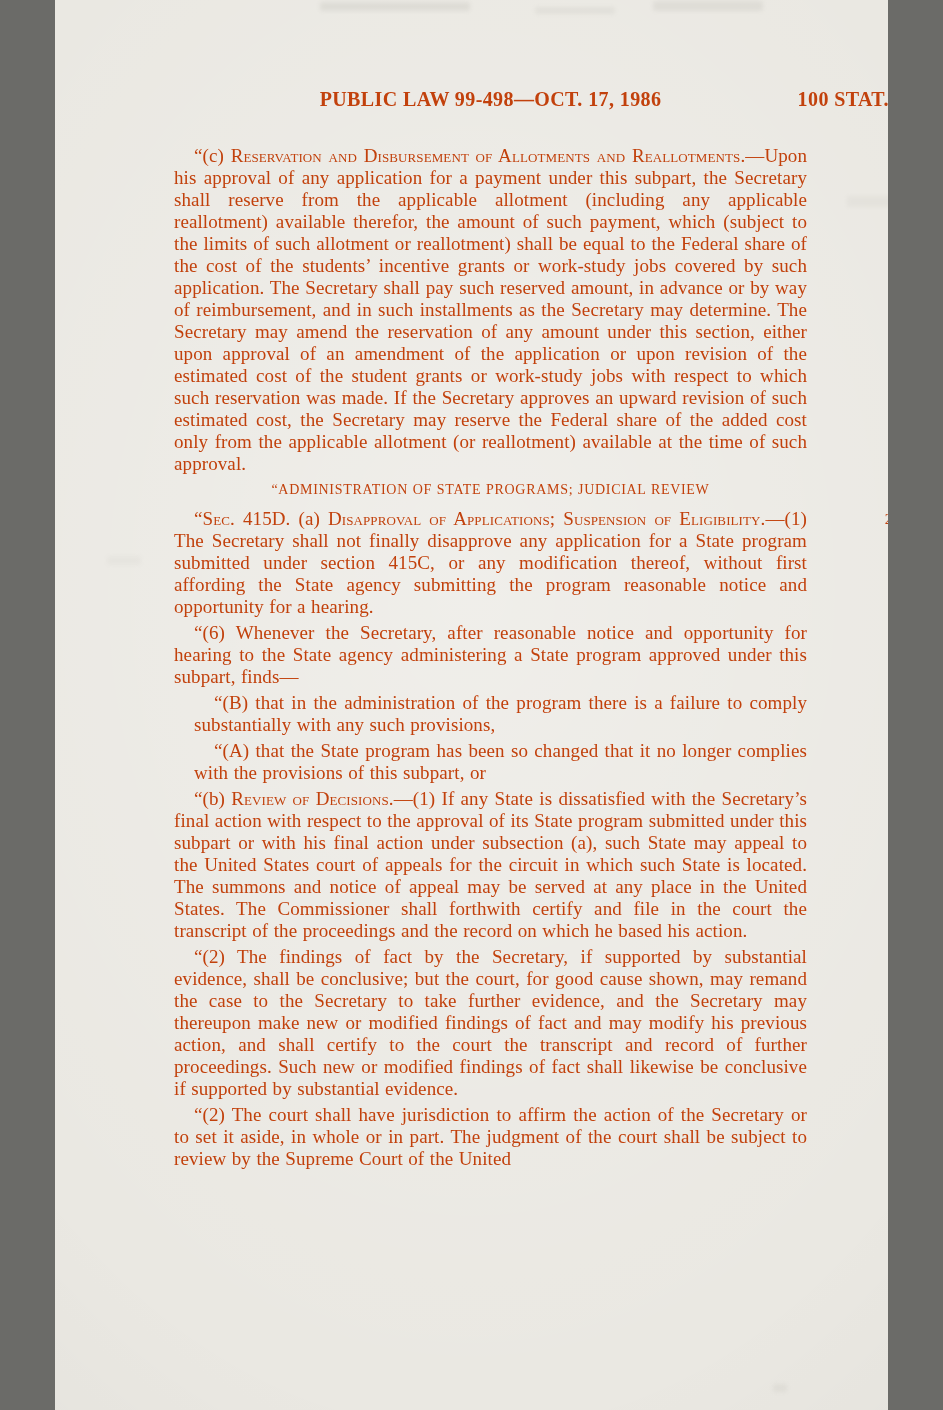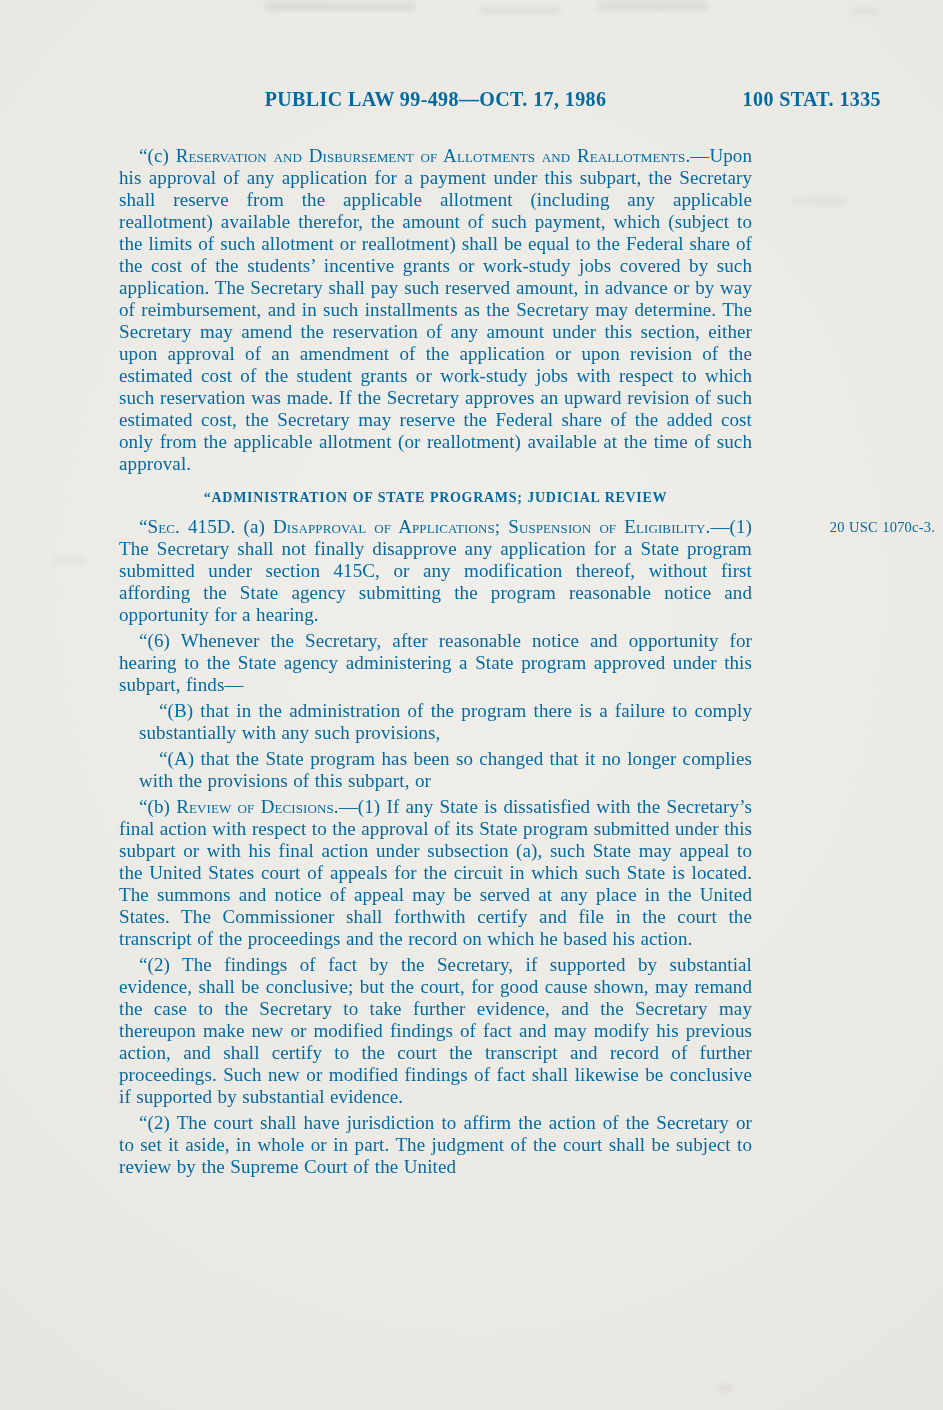--- a/index.html
+++ b/index.html
@@ -1,24 +1,24 @@
 <!DOCTYPE html>
 <html><head>
 <meta charset="utf-8">
 <title>Public Law 99-498 — 100 STAT. 1335</title>
 <style>
   html, body { margin: 0; padding: 0; background: #6b6b68; }
   .page {
     position: relative;
-    width: 943px;
+    width: 833px;
     height: 1410px;
     margin: 0 auto;
     background: #eae8e2;
     font-family: "Liberation Serif", "DejaVu Serif", serif;
-    color: #0369a1;
+    color: #c2410c;
     overflow: hidden;
   }
   .page::before {
     content: "";
     position: absolute;
     inset: 0;
     background: radial-gradient(ellipse 130% 105% at 50% 42%,
                 rgba(255,255,255,0.28) 0%,
                 rgba(0,0,0,0.00) 55%,
                 rgba(0,0,0,0.045) 88%,
@@ -63,25 +63,25 @@
     line-height: 22px;
     letter-spacing: 0.1px;
     word-spacing: 0.6px;
   }
   .textcol p { margin: 4px; }
   .para    { text-indent: 20px; }
   .flush   { text-indent: 0; }
   .subpara { padding-left: 20px; text-indent: 20px; }
   .sc      { font-variant: small-caps; }
   .crosshead {
-    margin: 14px 0 10px !important;
+    margin: 6px 0 10px !important;
     text-align: center;
     text-indent: 0;
     font-size: 14px;
-    font-weight: bold;
+    font-weight: normal;
     letter-spacing: 0.7px;
     line-height: 17px;
   }
   .note-anchor { position: relative; }
   .margin-note {
     position: absolute;
     left: 660px;
     top: 3px;
     width: 160px;
     font-size: 14.5px;

